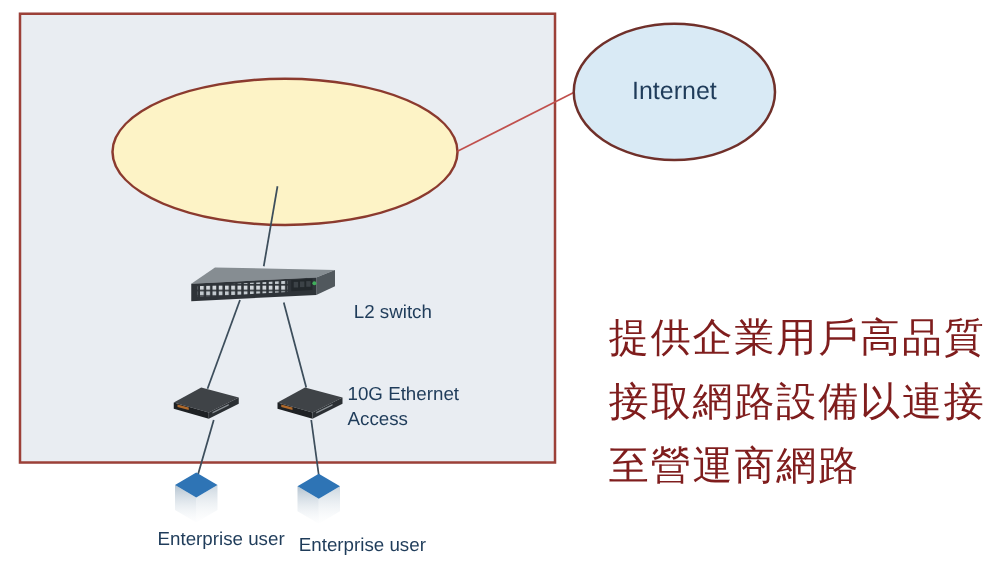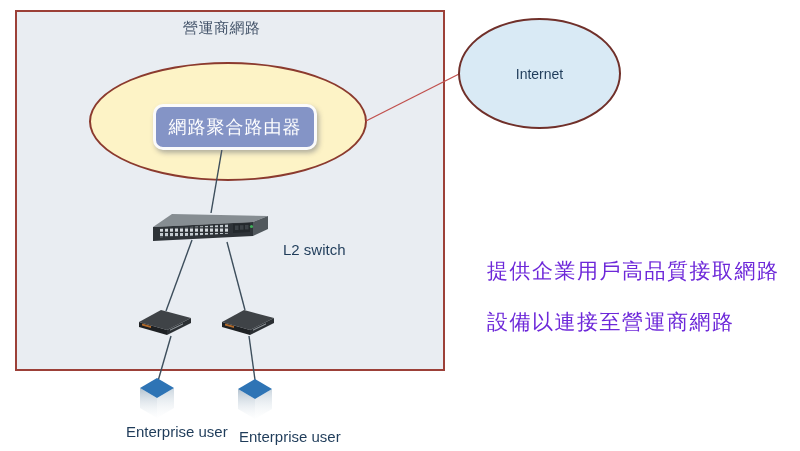--- a/index.html
+++ b/index.html
@@ -27,57 +27,53 @@
     background:#8494c6;border:3px solid #fbfbfb;border-radius:10px;
     box-shadow:2px 3px 5px rgba(90,95,110,.45);
     display:flex;align-items:center;justify-content:center;
     color:#ffffff;font-size:18px;letter-spacing:1px;white-space:nowrap;
   }
   
   .internet-ellipse{
     left:458px;top:18px;width:163px;height:111px;box-sizing:border-box;
     background:#d9eaf5;border:2px solid #70302a;border-radius:50%;
     display:flex;align-items:center;justify-content:center;
-    color:#1f3c5a;font-size:14px;
+    color:#1f3c5a;font-size:20px;
   }
   .lines-svg{left:0;top:0;width:800px;height:451px;pointer-events:none;}
   .label{color:#1f3c5a;font-size:15px;line-height:20px;}
   .lbl-l2{left:283px;top:240px;white-space:nowrap;}
   .lbl-1g{left:52px;top:306px;width:86px;}
   .lbl-10g{left:278px;top:306px;width:104px;}
   .lbl-eu-left{left:126px;top:422px;white-space:nowrap;}
   .lbl-eu-right{left:239px;top:427px;white-space:nowrap;}
   .description{
     left:487px;top:245px;width:306px;
-    font-size:21px;line-height:51px;letter-spacing:1.5px;color:#6d28d9;
+    font-size:32px;line-height:51px;letter-spacing:1.5px;color:#7f1d1d;
   }
   svg{display:block;}
 </style>
 </head>
 <body>
 
 <div class="canvas">
 
   <div class="abs carrier-box"></div>
-  <div class="abs carrier-title">營運商網路</div>
 
   <div class="abs core-ellipse"></div>
 
   <svg class="abs lines-svg" viewBox="0 0 800 451" xmlns="http://www.w3.org/2000/svg">
     <line x1="366" y1="121" x2="459" y2="74" stroke="#c0504d" stroke-width="1.3"></line>
     <line x1="222" y1="149" x2="211" y2="213" stroke="#3d4e5c" stroke-width="1.4"></line>
     <line x1="192" y1="240" x2="166" y2="311" stroke="#3d4e5c" stroke-width="1.4"></line>
     <line x1="227" y1="242" x2="245" y2="310" stroke="#3d4e5c" stroke-width="1.4"></line>
     <line x1="171" y1="336" x2="158" y2="381" stroke="#3d4e5c" stroke-width="1.4"></line>
     <line x1="249" y1="336" x2="255" y2="380" stroke="#3d4e5c" stroke-width="1.4"></line>
   </svg>
 
-  <div class="abs router-box">
-    <span>網路聚合路由器</span>
-  </div>
 
   <div class="abs internet-ellipse">
     <span>Internet</span>
   </div>
 
   <svg class="abs" style="left:150px;top:210px" width="120" height="34" viewBox="0 0 120 34" xmlns="http://www.w3.org/2000/svg">
     <defs>
       <pattern id="ports" width="5" height="9" patternUnits="userSpaceOnUse">
         <rect x="0" y="0.5" width="3" height="3.2" fill="#d3d8dc"></rect>
         <rect x="0" y="5" width="3" height="3.2" fill="#c3cacf"></rect>
@@ -103,20 +99,21 @@
     <polygon points="33,21.5 46,15.2 46,16.4 33,22.7" fill="#9aa0a5" opacity="0.85"></polygon>
   </svg>
 
   <svg class="abs" style="left:220px;top:308px" width="56" height="28" viewBox="0 0 56 28" xmlns="http://www.w3.org/2000/svg">
     <polygon points="2,14 24,2 54,10 30,22" fill="#3f4347"></polygon>
     <polygon points="2,14 30,22 30,27 2,19" fill="#1e2124"></polygon>
     <polygon points="30,22 54,10 54,15 30,27" fill="#2b2f33"></polygon>
     <polygon points="5,15.5 14,18 14,20 5,17.5" fill="#b06a2c"></polygon>
     <polygon points="33,21.5 46,15.2 46,16.4 33,22.7" fill="#9aa0a5" opacity="0.85"></polygon>
   </svg>
+  <div class="abs label lbl-10g">10G Ethernet Access</div>
 
   <svg class="abs" style="left:138px;top:376px" width="40" height="44" viewBox="0 0 40 44" xmlns="http://www.w3.org/2000/svg">
     <defs>
       <linearGradient id="fadeL" x1="0" y1="0" x2="0" y2="1">
         <stop offset="0" stop-color="#b3c2cf"></stop>
           <stop offset="1" stop-color="#eef3f7" stop-opacity="0.1"></stop>
       </linearGradient>
       <linearGradient id="fadeR" x1="0" y1="0" x2="0" y2="1">
         <stop offset="0" stop-color="#cbd6df"></stop>
           <stop offset="1" stop-color="#f5f8fa" stop-opacity="0.1"></stop>

